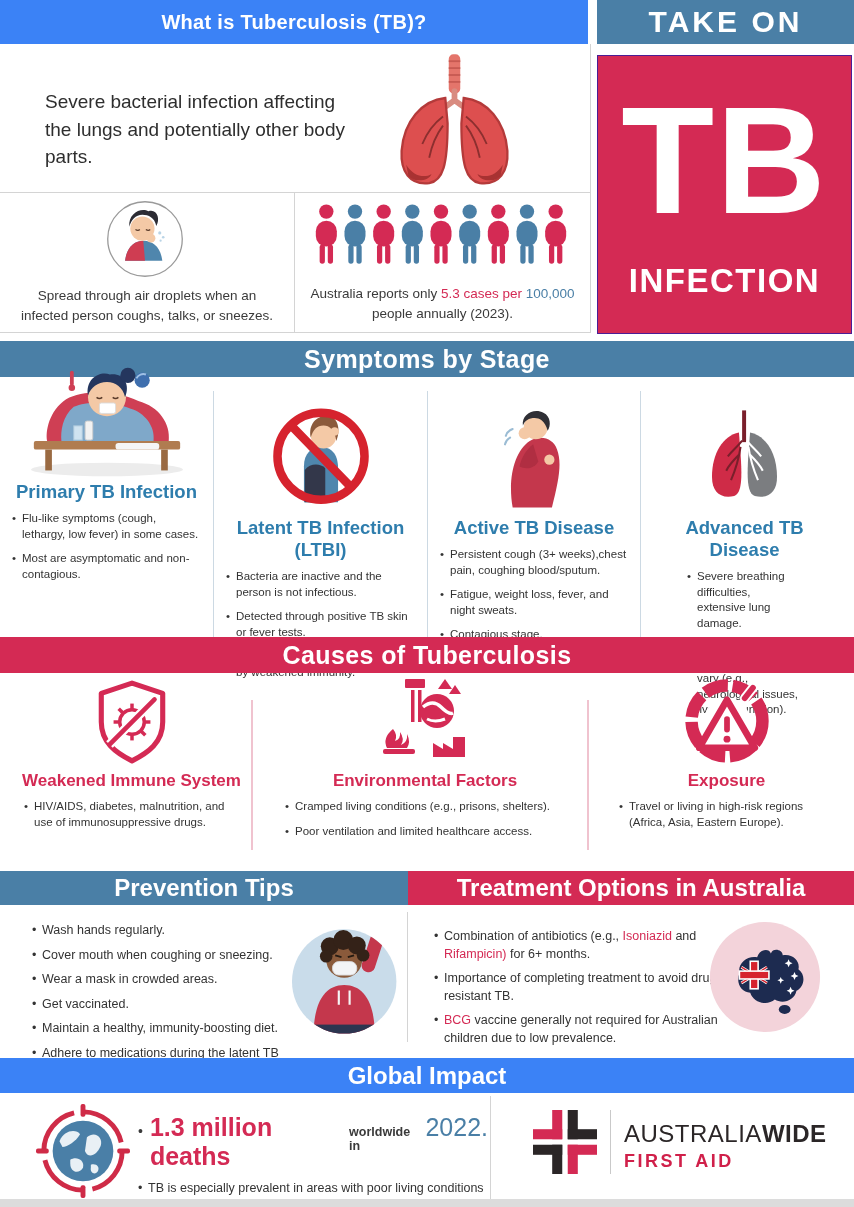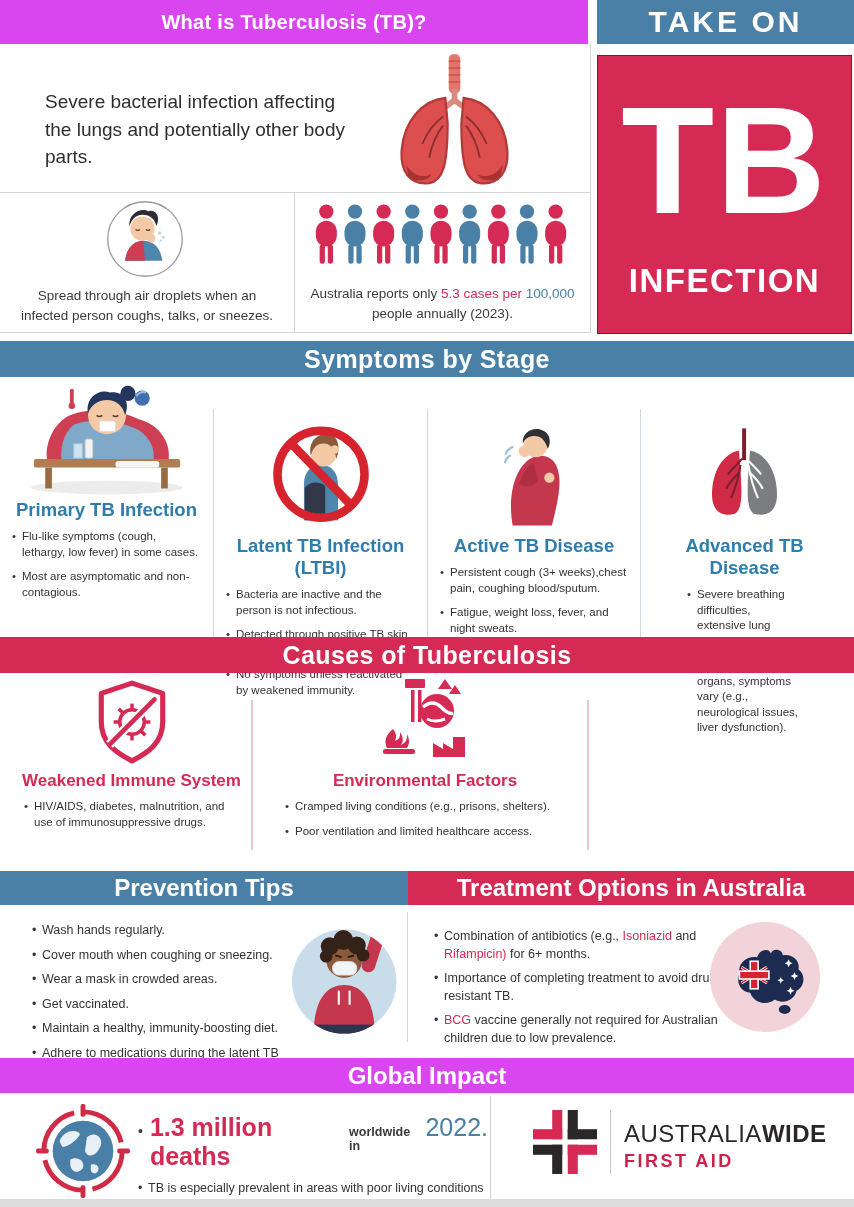--- a/index.html
+++ b/index.html
@@ -1,38 +1,38 @@
 <!DOCTYPE html>
 <html><head>
 <meta charset="utf-8">
 <style>
   html,body{margin:0;padding:0;background:#fff;}
   .page{position:relative;width:854px;height:1207px;background:#fff;overflow:hidden;
         font-family:"Liberation Sans",sans-serif;color:#333;}
   .abs{position:absolute;}
   .bar{display:flex;align-items:center;justify-content:center;color:#fff;font-weight:700;}
-  .bar-dark{background:#d946ef;}
+  .bar-dark{background:#3b82f6;}
   .bar-blue{background:#4a7fa6;}
   .bar-red{background:#d42a54;}
   .vline{background:#d4d4d4;width:1px;}
   .hline{background:#d4d4d4;height:1px;}
 
   .top-title{font-size:20px;letter-spacing:.3px;font-weight:600;}
   .desc{font-size:19px;line-height:1.45;color:#2e2e2e;}
   .caption{font-size:13.5px;line-height:1.45;color:#3a3a3a;text-align:center;}
   .stat-red{color:#d42a54;}
   .stat-blue{color:#4a7fa6;}
 
   .kicker{font-size:30px;letter-spacing:3px;font-weight:600;}
   .tb-big{font-size:152px;font-weight:800;color:#fff;line-height:1;letter-spacing:2px;}
   .tb-sub{font-size:33px;font-weight:600;color:#fff;letter-spacing:1.5px;}
 
   .section-title{font-size:25px;letter-spacing:.4px;}
 
-  .stage{position:absolute;top:373px;height:253px;box-sizing:border-box;padding:6px 10px 0;}
+  .stage{position:absolute;top:355px;height:253px;box-sizing:border-box;padding:6px 10px 0;}
   .stage+.stage{border-left:1px solid #ccd9e3;margin-top:36px;}
   .stage h3{margin:2px 0 8px;text-align:center;font-size:18.5px;color:#2e7dad;}
   .blt{list-style:none;margin:0;padding:0 2px;}
   .blt li{position:relative;padding-left:10px;margin-bottom:9px;font-size:11.5px;line-height:1.35;color:#333;}
   .blt li::before{content:"•";position:absolute;left:0;top:0;}
   .stage-icon{display:flex;justify-content:center;align-items:flex-end;height:118px;margin-bottom:2px;}
 
   .cause{position:absolute;top:673px;height:190px;box-sizing:border-box;text-align:center;padding-left:12px;}
   .cause h3{margin:6px 0 8px;font-size:17px;color:#d42a54;}
   .cause .blt{display:inline-block;text-align:left;}
@@ -280,20 +280,38 @@
         <path d="M58,80 V66 L68,72 V66 L78,72 V60 H90 V80 Z"></path>
       </svg>
     </div>
     <h3>Environmental Factors</h3>
     <ul class="blt" style="width:280px;">
       <li>Cramped living conditions (e.g., prisons, shelters).</li>
       <li>Poor ventilation and limited healthcare access.</li>
     </ul>
   </div>
 
+  <div class="cause" style="left:587px;width:267px;">
+    <div class="cause-icon">
+      <svg width="92" height="92" viewBox="0 0 96 96">
+        <circle cx="48" cy="50" r="37" fill="none" stroke="#d42a54" stroke-width="13" stroke-dasharray="25 5"></circle>
+        <g transform="rotate(38 48 50)">
+            <rect x="44" y="2" width="8" height="22" rx="4" fill="#d42a54" stroke="#fff" stroke-width="2"></rect>
+          </g>
+        <circle cx="48" cy="52" r="25" fill="#fff"></circle>
+        <path d="M48,28 L77,78 H19 Z" fill="#fff" stroke="#d42a54" stroke-width="7" stroke-linejoin="round"></path>
+        <rect x="45" y="45" width="6" height="17" rx="3" fill="#d42a54"></rect>
+        <circle cx="48" cy="69" r="3.6" fill="#d42a54"></circle>
+      </svg>
+    </div>
+    <h3>Exposure</h3>
+    <ul class="blt" style="width:215px;">
+      <li>Travel or living in high-risk regions (Africa, Asia, Eastern Europe).</li>
+    </ul>
+  </div>
 
   <div class="abs bar bar-blue" style="left:0;top:871px;width:408px;height:34px;font-size:24px;">
     <span>Prevention Tips</span>
   </div>
   <div class="abs bar bar-red" style="left:408px;top:871px;width:446px;height:34px;font-size:24px;">
     <span>Treatment Options in Australia</span>
   </div>
 
   <div class="abs vline" style="left:407px;top:912px;height:130px;"></div>
 

